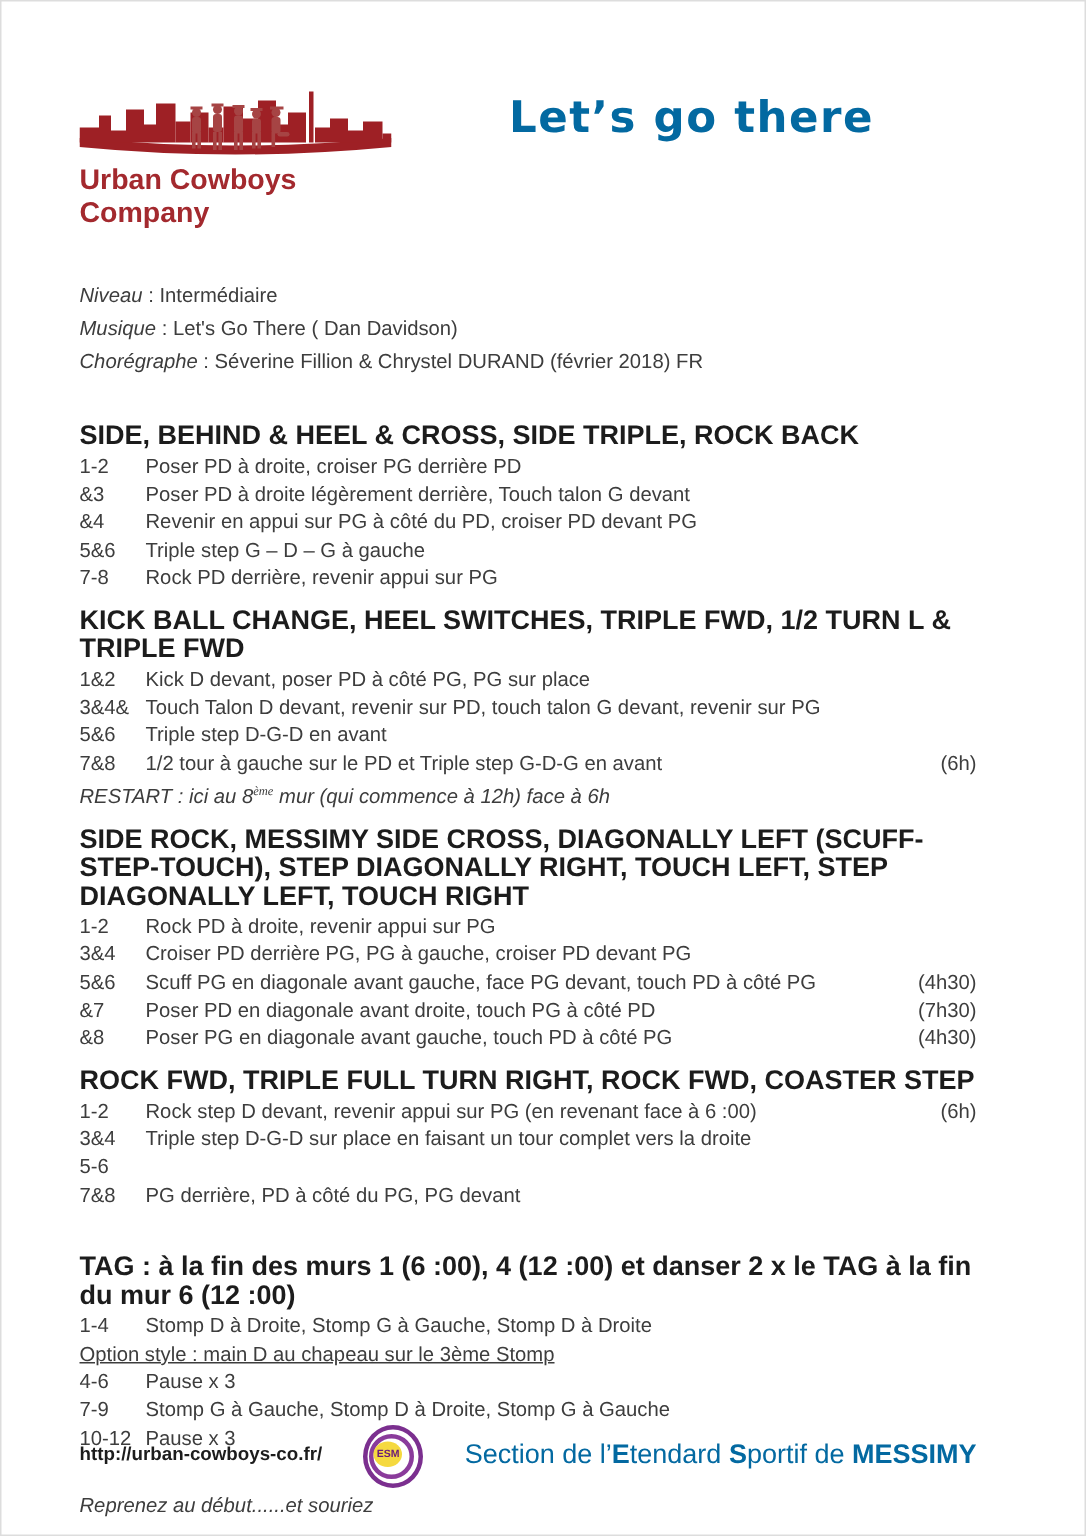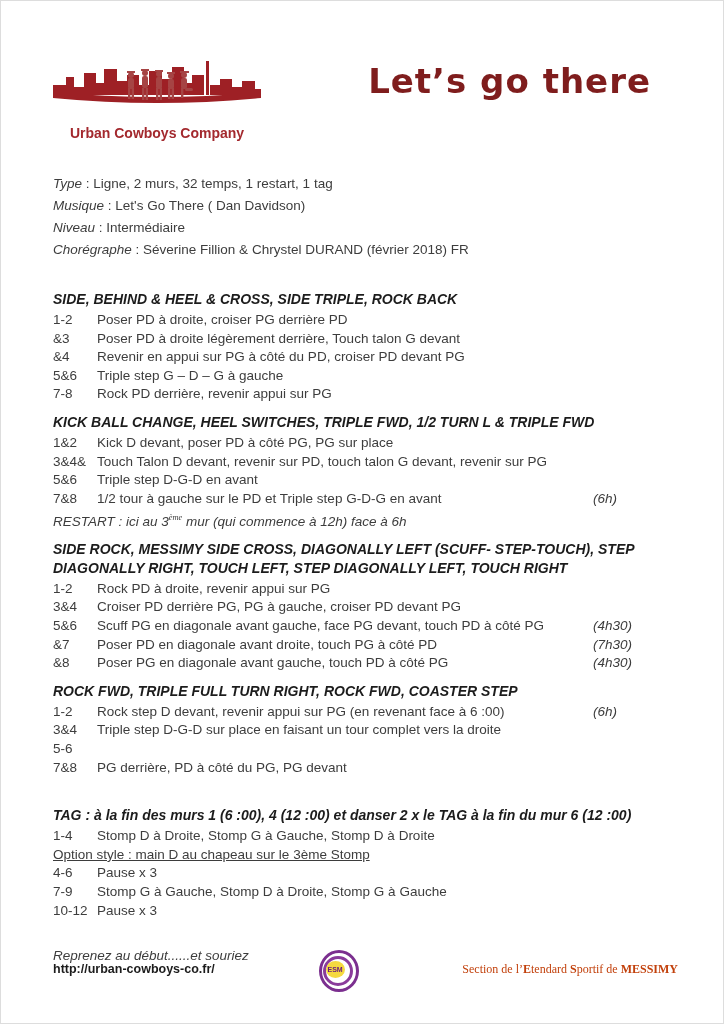--- a/index.html
+++ b/index.html
@@ -7,50 +7,50 @@
     width:724px;height:1024px;background:#ffffff;margin:0 auto;
     box-sizing:border-box;position:relative;
     padding:54px 72px 0 52px;
     font-family:"Liberation Sans", sans-serif;
     color:#3d3d3d;font-size:13.5px;
     border:1px solid #ddd;
   }
   
   .header{display:flex;align-items:flex-start;}
   .logo{width:208px;flex:0 0 auto;}
-  .logo-text{color:#a3292e;font-weight:bold;font-size:14px;margin-top:17px;letter-spacing:0;text-align:center;}
-  .title{flex:1;text-align:right;font-size:34px;font-weight:600;color:#7f1d1d;
+  .logo-text{color:#a3292e;font-weight:bold;font-size:19px;margin-top:2px;letter-spacing:0;}
+  .title{flex:1;text-align:center;font-size:29px;font-weight:600;color:#0369a1;
          margin:6px 0 0 0;padding-left:10px;letter-spacing:1px;
          font-family:"DejaVu Sans", sans-serif;}
   
   .meta{margin-top:32px;line-height:22px;}
   .meta-label{font-style:italic;}
   
   .sections{margin-top:29px;}
   section{margin-bottom:9px;}
-  .sec-header{font-size:14px;font-weight:bold;color:#1c1c1c;margin:0 0 2px 0;line-height:19px;font-style:italic;}
+  .sec-header{font-size:18px;font-weight:bold;color:#1c1c1c;margin:0 0 2px 0;line-height:19px;}
   .step-line{display:grid;grid-template-columns:44px 1fr 58px;line-height:18.6px;}
   .step-line .count{}
-  .step-line .timing{font-style:italic;}
+  .step-line .timing{text-align:right;}
   .step-line.full{display:block;text-decoration:underline;}
   .restart-line{font-style:italic;line-height:19px;}
   .restart-line sup{font-size:0.62em;font-family:Liberation Serif, serif;}
   .tag-section{margin-top:29px;}
   
   .closing{font-style:italic;margin-top:28px;}
-  .footer{position:absolute;left:52px;right:45px;top:948px;display:flex;align-items:center;justify-content:flex-end;}
+  .footer{position:absolute;left:52px;right:72px;top:948px;display:flex;align-items:center;justify-content:flex-end;}
   .footer .url{font-weight:bold;font-size:12.5px;color:#1c1c1c;text-decoration:none;flex:0 0 auto;}
   .footer .spacer{flex:1;}
   .esm{width:40px;height:40px;position:relative;flex:0 0 auto;}
   .esm .ring-outer{position:absolute;left:0;top:1px;width:34px;height:36px;border:3px solid #7b2f8f;border-radius:50%;}
   .esm .ring-inner{position:absolute;left:4px;top:7px;width:24px;height:24px;border:3px solid #8a3b9b;border-radius:50%;}
   .esm .core{position:absolute;left:7px;top:12px;width:19px;height:17px;background:#f5d93f;border-radius:50%;
              display:flex;align-items:center;justify-content:center;
              color:#6a1b7a;font-size:7px;font-weight:bold;}
-  .footer .right{font-size:12px;color:#c2410c;flex:0 0 auto;font-family:Liberation Serif, serif;}
+  .footer .right{font-size:18px;color:#0369a1;flex:0 0 auto;}
   .footer .right b{font-weight:bold;}
 </style>
 </head>
 <body>
 
 <div class="page">
 
   <div class="header">
     <div class="logo">
       <svg width="208" height="50" viewBox="0 0 208 50">
@@ -117,23 +117,22 @@
             <rect x="-3" y="33" width="2.4" height="10"></rect>
           </g>
         </g>
       </svg>
       <div class="logo-text">Urban Cowboys Company</div>
     </div>
     <h1 class="title">Let’s go there</h1>
   </div>
 
   <div class="meta" id="meta">
-      <div class="meta-line"><span class="meta-label">Type</span><span> : </span><span class="meta-value">Ligne, 2 murs, 32 temps, 1 restart, 1 tag</span></div>
+      <div class="meta-line"><span class="meta-label">Niveau</span><span> : </span><span class="meta-value">Intermédiaire</span></div>
       <div class="meta-line"><span class="meta-label">Musique</span><span> : </span><span class="meta-value">Let's Go There ( Dan Davidson)</span></div>
-      <div class="meta-line"><span class="meta-label">Niveau</span><span> : </span><span class="meta-value">Intermédiaire</span></div>
       <div class="meta-line"><span class="meta-label">Chorégraphe</span><span> : </span><span class="meta-value">Séverine Fillion &amp; Chrystel DURAND (février 2018) FR</span></div>
     </div>
 
   <div class="sections" id="sections">
       <section>
         <h2 class="sec-header">SIDE, BEHIND &amp; HEEL &amp; CROSS, SIDE TRIPLE, ROCK BACK</h2>
         <div class="step-line">
           <span class="count">1-2</span>
           <span class="desc">Poser PD à droite, croiser PG derrière PD</span>
           <span class="timing"></span>
@@ -174,21 +173,21 @@
         <div class="step-line">
           <span class="count">5&amp;6</span>
           <span class="desc">Triple step D-G-D en avant</span>
           <span class="timing"></span>
         </div>
         <div class="step-line">
           <span class="count">7&amp;8</span>
           <span class="desc">1/2 tour à gauche sur le PD et Triple step G-D-G en avant</span>
           <span class="timing">(6h)</span>
         </div>
-        <div class="restart-line"><span>RESTART : ici au 3</span><sup>ème</sup><span> mur (qui commence à 12h) face à 6h</span></div>
+        <div class="restart-line"><span>RESTART : ici au 8</span><sup>ème</sup><span> mur (qui commence à 12h) face à 6h</span></div>
       </section>
       <section>
         <h2 class="sec-header">SIDE ROCK, MESSIMY SIDE CROSS, DIAGONALLY LEFT (SCUFF- STEP-TOUCH), STEP DIAGONALLY RIGHT, TOUCH LEFT, STEP DIAGONALLY LEFT, TOUCH RIGHT</h2>
         <div class="step-line">
           <span class="count">1-2</span>
           <span class="desc">Rock PD à droite, revenir appui sur PG</span>
           <span class="timing"></span>
         </div>
         <div class="step-line">
           <span class="count">3&amp;4</span>

